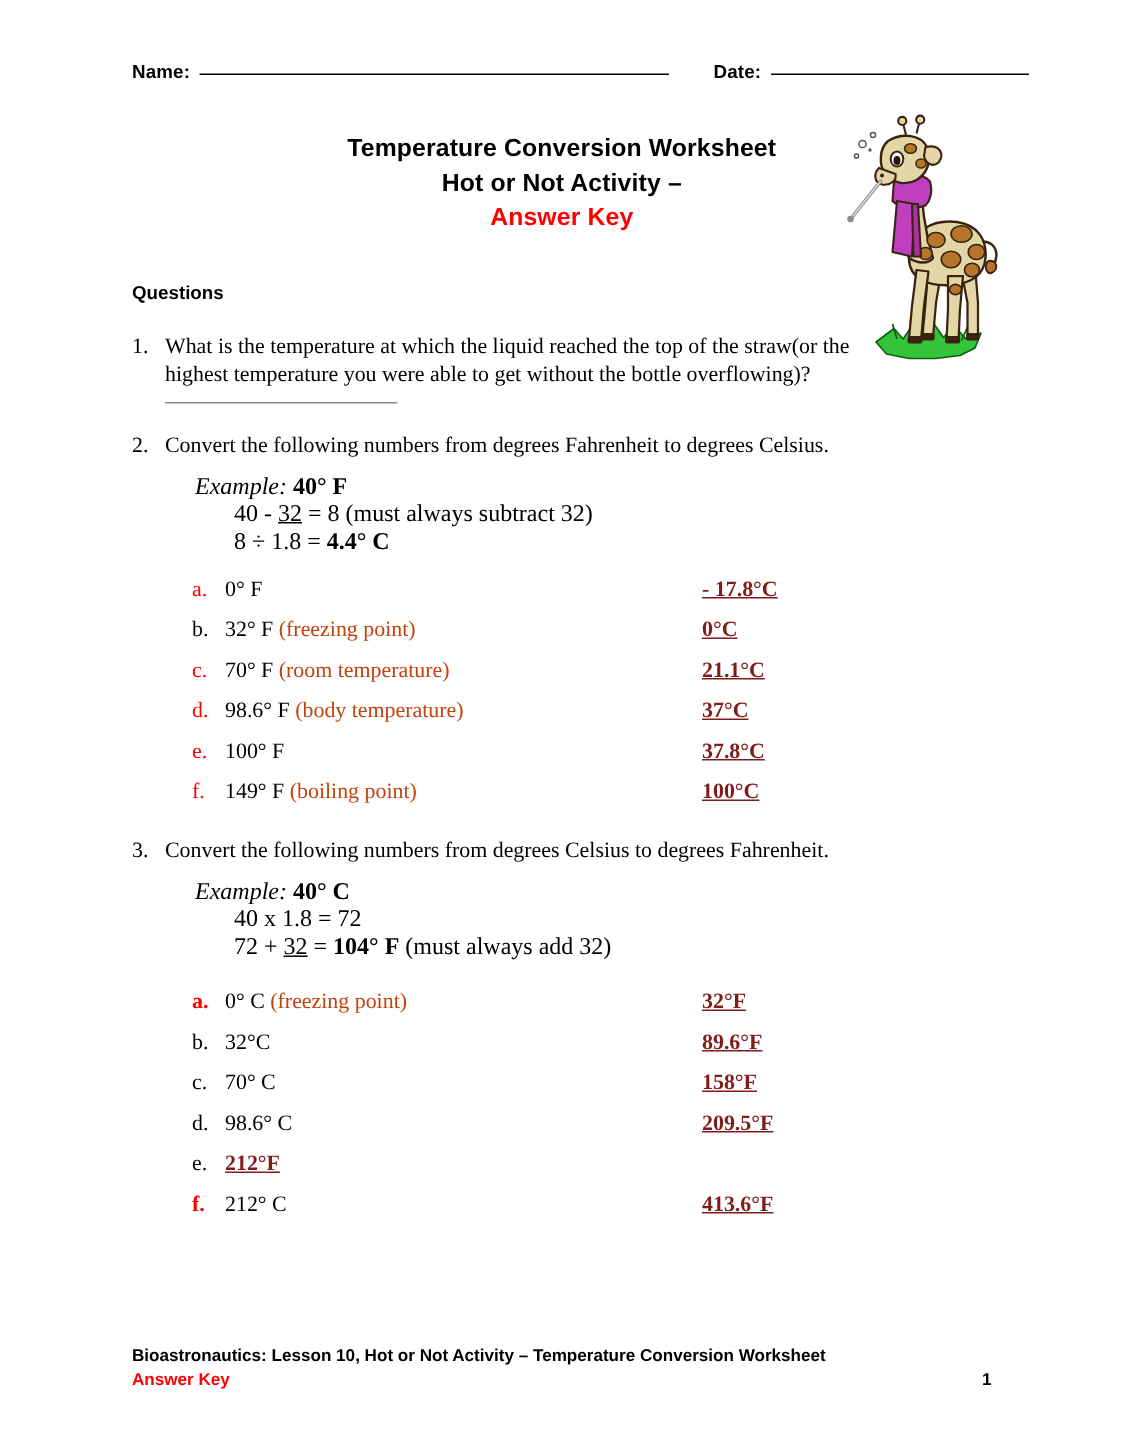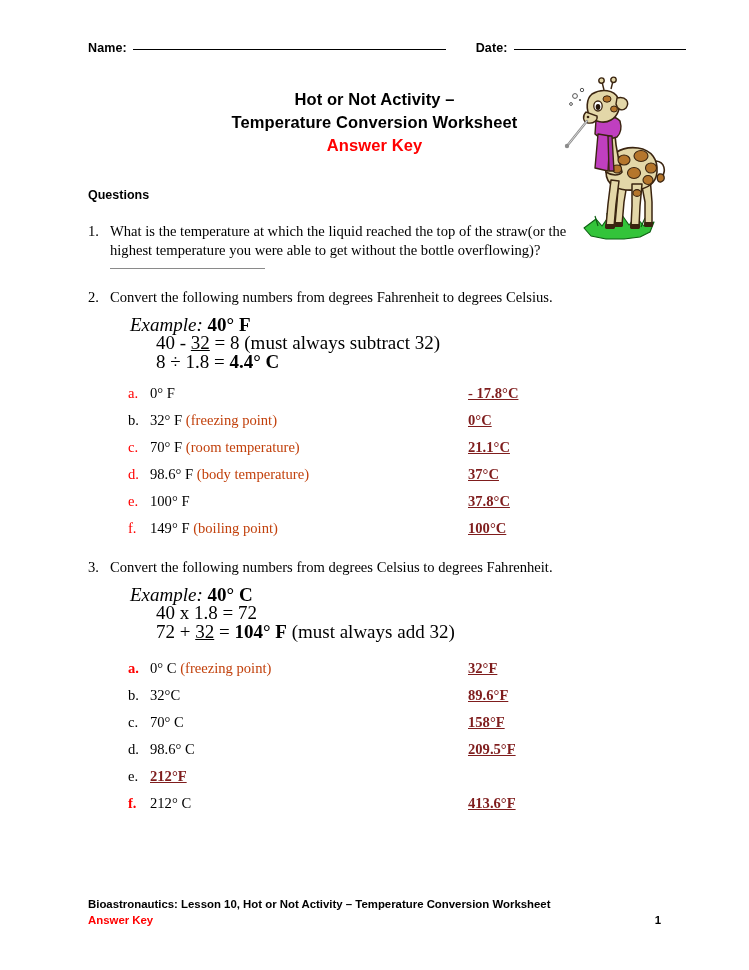--- a/index.html
+++ b/index.html
@@ -113,21 +113,21 @@
     top: 268px;
     width: 155px;
     border-bottom: 1.3px solid #8a8a8a;
     height: 0;
   }
 
   
   .example {
     position: absolute;
     left: 130px;
-    font-size: 19px;
+    font-size: 16px;
     line-height: 18.4px;
   }
   #example-2 { top: 316px; }
   #example-3 { top: 586px; }
   .ex-label { font-style: italic; }
   .ex-bold { font-weight: bold; }
   .ex-line { display: block; }
   .ex-indent { padding-left: 26px; }
   .u { text-decoration: underline; }
 
@@ -188,22 +188,22 @@
 <div class="page">
 
   <div class="header-row">
     <span class="header-label">Name:</span>
     <span class="rule rule-name"></span>
     <span class="header-label date-label">Date:</span>
     <span class="rule rule-date"></span>
   </div>
 
   <div class="title-block">
+    <span class="title-line">Temperature Conversion Worksheet</span>
     <span class="title-line">Hot or Not Activity –</span>
-    <span class="title-line">Temperature Conversion Worksheet</span>
     <span class="title-answer-key">Answer Key</span>
   </div>
 
   <div class="giraffe">
     <svg width="112" height="168" viewBox="0 0 112 168" xmlns="http://www.w3.org/2000/svg">
 
       <g fill="#555555">
         <circle cx="13" cy="20" r="2.4" fill="none" stroke="#555" stroke-width="1"></circle>
         <circle cx="20" cy="14" r="1.7" fill="none" stroke="#555" stroke-width="1"></circle>
         <circle cx="9" cy="28" r="1.4" fill="none" stroke="#555" stroke-width="1"></circle>

